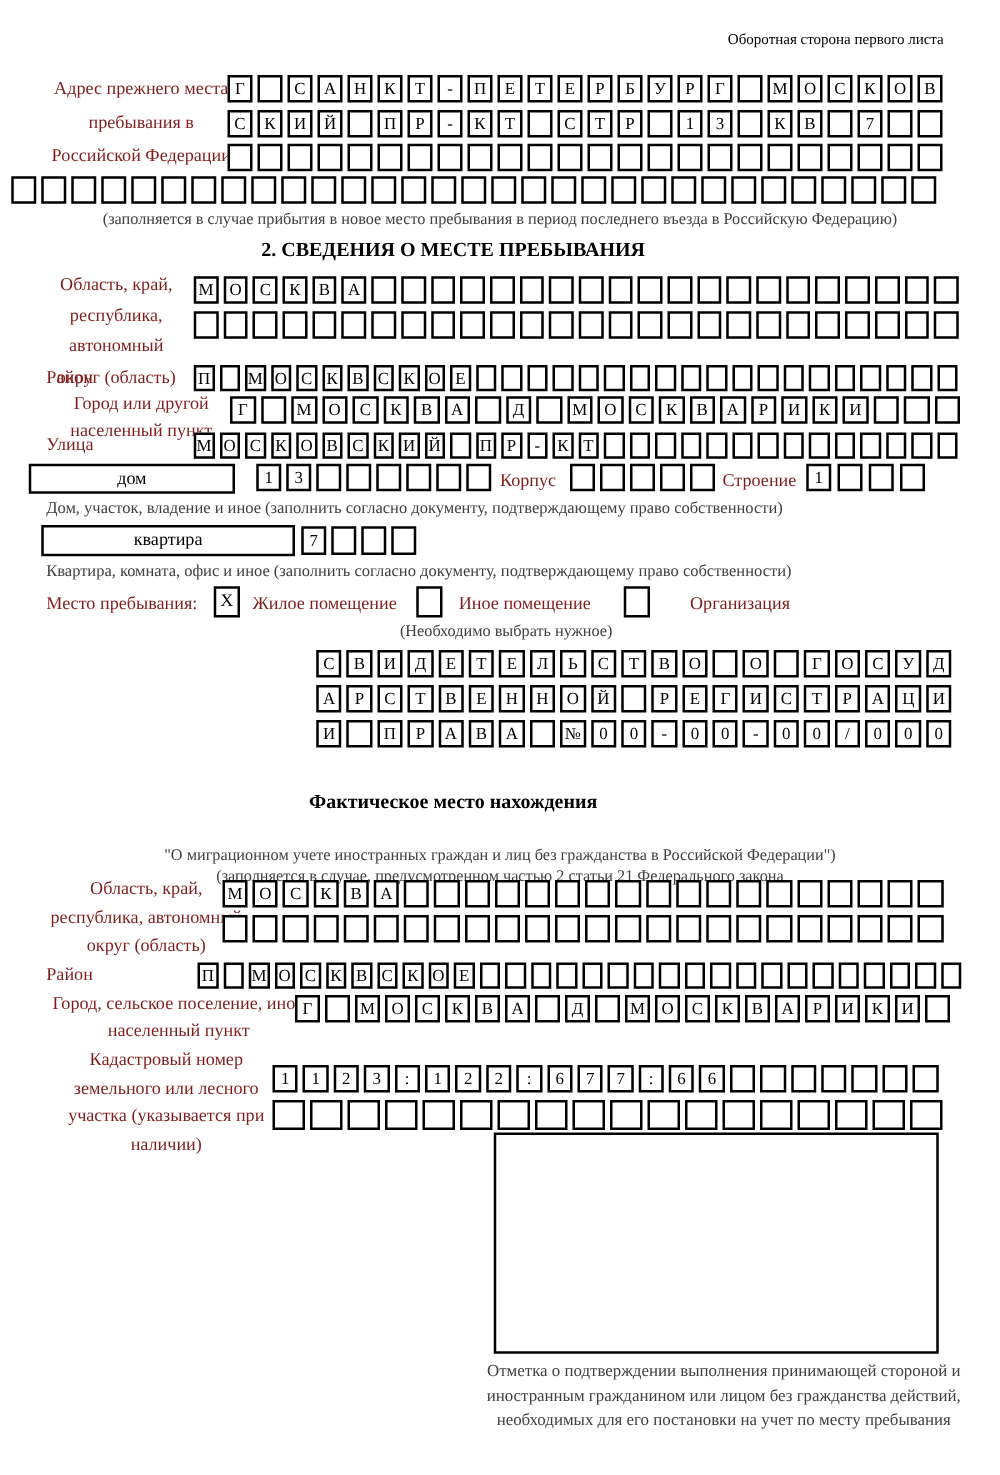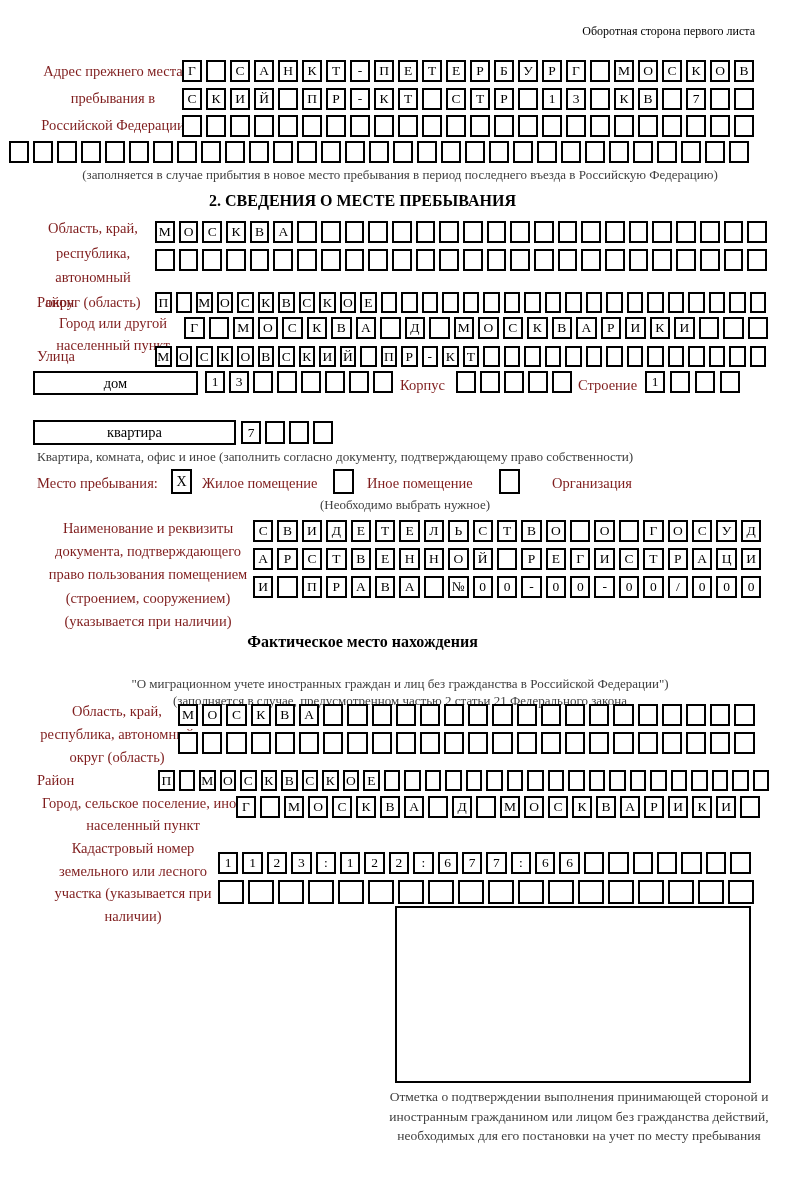--- a/index.html
+++ b/index.html
@@ -301,21 +301,21 @@
       <span class="cell"></span>
       <span class="cell"></span>
       <span class="cell"></span>
       <span class="cell"></span>
       <span class="cell"></span>
       <span class="cell"></span>
       <span class="cell"></span>
       <span class="cell"></span>
     </div>
 
-  <div class="abs labelbox" style="left:33px;top:371px;width:165px;height:24px;text-align:center;">дом</div>
+  <div class="abs labelbox" style="left:23px;top:371px;width:165px;height:24px;text-align:center;">дом</div>
   <div class="abs boxrow" style="left:205px;top:371px;">
       <span class="cell">1</span>
       <span class="cell">3</span>
       <span class="cell"></span>
       <span class="cell"></span>
       <span class="cell"></span>
       <span class="cell"></span>
       <span class="cell"></span>
       <span class="cell"></span>
     </div>
@@ -327,40 +327,40 @@
       <span class="cell"></span>
       <span class="cell"></span>
     </div>
   <div class="abs lbl" style="left:578px;top:373px;">Строение</div>
   <div class="abs boxrow" style="left:645px;top:371px;--g:5px;">
       <span class="cell">1</span>
       <span class="cell"></span>
       <span class="cell"></span>
       <span class="cell"></span>
     </div>
+  <div class="abs cap" style="left:37px;top:398px;font-size:13.2px;">Дом, участок, владение и иное (заполнить согласно документу, подтверждающему право собственности)</div>
 
   <div class="abs labelbox" style="left:33px;top:420px;width:203px;height:25px;">квартира</div>
   <div class="abs boxrow" style="left:241px;top:421px;--ch:23px;">
       <span class="cell">7</span>
       <span class="cell"></span>
       <span class="cell"></span>
       <span class="cell"></span>
     </div>
   <div class="abs cap" style="left:37px;top:449px;font-size:13.2px;">Квартира, комната, офис и иное (заполнить согласно документу, подтверждающему право собственности)</div>
 
   <div class="abs lbl" style="left:37px;top:471px;">Место пребывания:</div>
   <div class="abs chk" style="left:171px;top:469px;">X</div>
   <div class="abs lbl" style="left:202px;top:471px;">Жилое помещение</div>
   <div class="abs chk" style="left:333px;top:469px;"></div>
   <div class="abs lbl" style="left:367px;top:471px;">Иное помещение</div>
   <div class="abs chk" style="left:499px;top:469px;"></div>
   <div class="abs lbl" style="left:552px;top:471px;">Организация</div>
   <div class="abs cap" style="left:160px;top:497px;width:330px;text-align:right;">(Необходимо выбрать нужное)</div>
 
-  <div class="abs lbl" style="left:37px;top:517px;width:222px;line-height:23.2px;">Наименование и реквизиты документа, подтверждающего право пользования помещением (строением, сооружением) (указывается при наличии)</div>
   <div class="abs boxrow" style="left:253px;top:520px;--cw:20.4px;">
       <span class="cell">С</span>
       <span class="cell">В</span>
       <span class="cell">И</span>
       <span class="cell">Д</span>
       <span class="cell">Е</span>
       <span class="cell">Т</span>
       <span class="cell">Е</span>
       <span class="cell">Л</span>
       <span class="cell">Ь</span>

